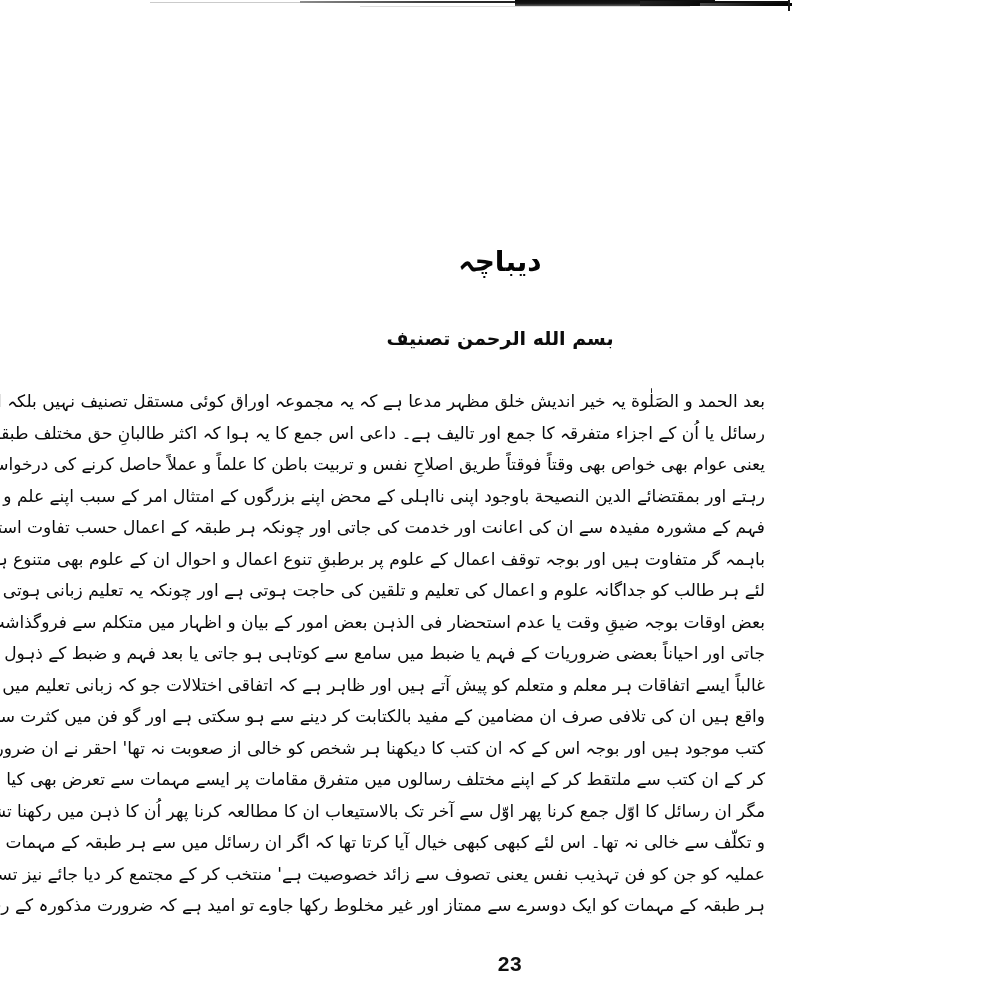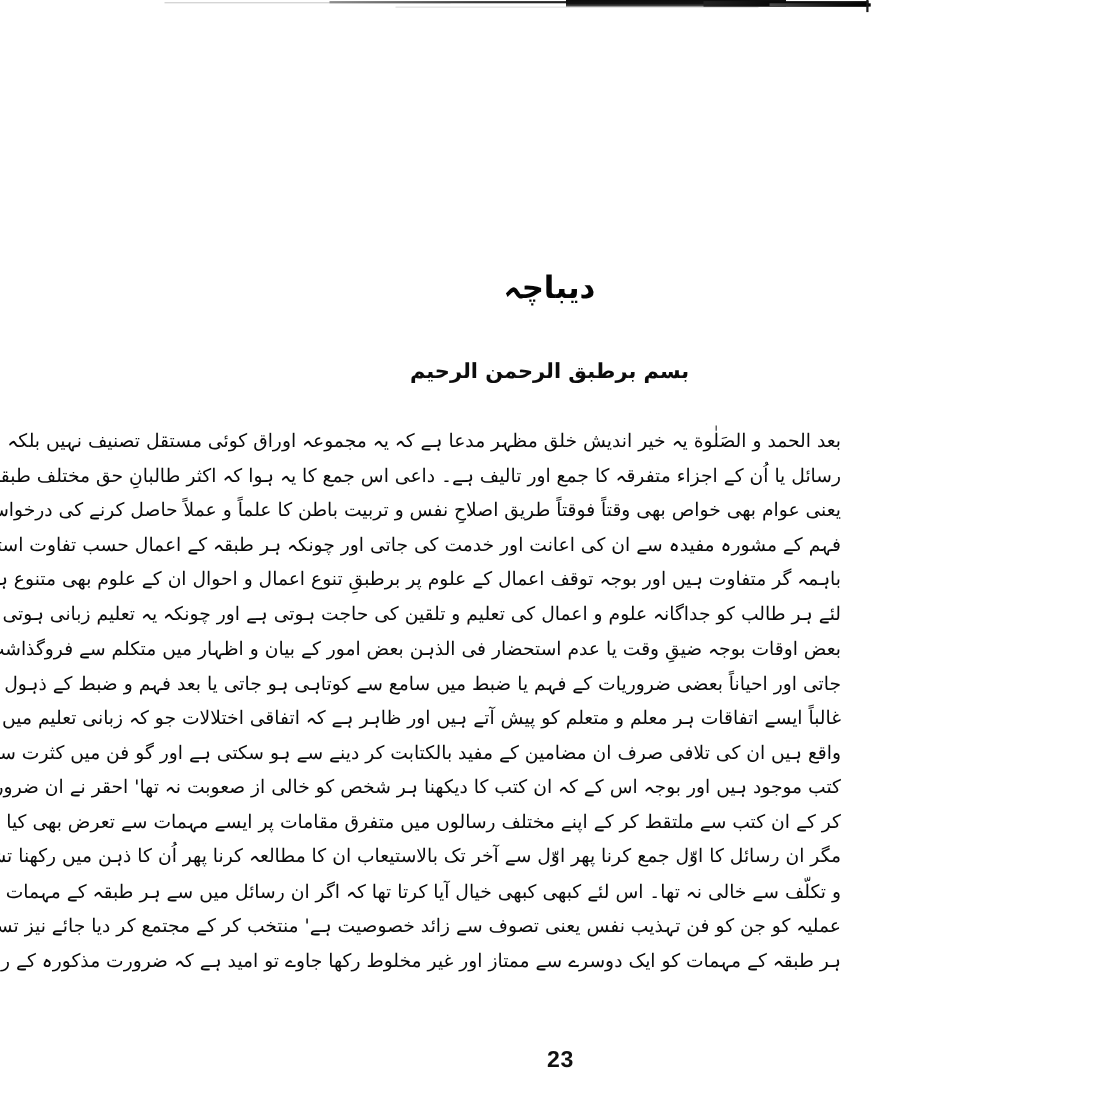--- a/index.html
+++ b/index.html
@@ -183,27 +183,28 @@
     <div class="streak-dark2"></div>
     <div class="streak-tail"></div>
     <div class="streak-tick"></div>
   </div>
 
   <div class="heading-block">
     <span class="chapter-title">دیباچہ</span>
   </div>
 
   <div class="bismillah-block">
-    <span class="bismillah">بسم برطبق الرحمن الرحيم</span>
+    <span class="bismillah">بسم الله الرحمن تصنیف</span>
   </div>
 
   <div class="body-block">
     <span class="body-line first-line">بعد الحمد و الصَلٰوة یہ خیر اندیش خلق مظہر مدعا ہے کہ یہ مجموعہ اوراق کوئی مستقل تصنیف نہیں بلکہ اپنے چند</span>
     <span class="body-line">رسائل یا اُن کے اجزاء متفرقہ کا جمع اور تالیف ہے۔ داعی اس جمع کا یہ ہوا کہ اکثر طالبانِ حق مختلف طبقات کے</span>
     <span class="body-line">یعنی عوام بھی خواص بھی وقتاً فوقتاً طریق اصلاحِ نفس و تربیت باطن کا علماً و عملاً حاصل کرنے کی درخواست کرتے</span>
+    <span class="body-line">رہتے اور بمقتضائے الدین النصیحة باوجود اپنی نااہلی کے محض اپنے بزرگوں کے امتثال امر کے سبب اپنے علم و</span>
     <span class="body-line">فہم کے مشورہ مفیدہ سے ان کی اعانت اور خدمت کی جاتی اور چونکہ ہر طبقہ کے اعمال حسب تفاوت استعداد</span>
     <span class="body-line">باہمہ گر متفاوت ہیں اور بوجہ توقف اعمال کے علوم پر برطبقِ تنوع اعمال و احوال ان کے علوم بھی متنوع ہیں اس</span>
     <span class="body-line">لئے ہر طالب کو جداگانہ علوم و اعمال کی تعلیم و تلقین کی حاجت ہوتی ہے اور چونکہ یہ تعلیم زبانی ہوتی تھی اس لئے</span>
     <span class="body-line">بعض اوقات بوجہ ضیقِ وقت یا عدم استحضار فی الذہن بعض امور کے بیان و اظہار میں متکلم سے فروگذاشت ہو</span>
     <span class="body-line">جاتی اور احیاناً بعضی ضروریات کے فہم یا ضبط میں سامع سے کوتاہی ہو جاتی یا بعد فہم و ضبط کے ذہول ہو جاتا اور</span>
     <span class="body-line">غالباً ایسے اتفاقات ہر معلم و متعلم کو پیش آتے ہیں اور ظاہر ہے کہ اتفاقی اختلالات جو کہ زبانی تعلیم میں متحمل اور</span>
     <span class="body-line">واقع ہیں ان کی تلافی صرف ان مضامین کے مفید بالکتابت کر دینے سے ہو سکتی ہے اور گو فن میں کثرت سے</span>
     <span class="body-line">کتب موجود ہیں اور بوجہ اس کے کہ ان کتب کا دیکھنا ہر شخص کو خالی از صعوبت نہ تھا' احقر نے ان ضرورتوں پر نظر</span>
     <span class="body-line">کر کے ان کتب سے ملتقط کر کے اپنے مختلف رسالوں میں متفرق مقامات پر ایسے مہمات سے تعرض بھی کیا ہے</span>
     <span class="body-line">مگر ان رسائل کا اوّل جمع کرنا پھر اوّل سے آخر تک بالاستیعاب ان کا مطالعہ کرنا پھر اُن کا ذہن میں رکھنا تشتت</span>

